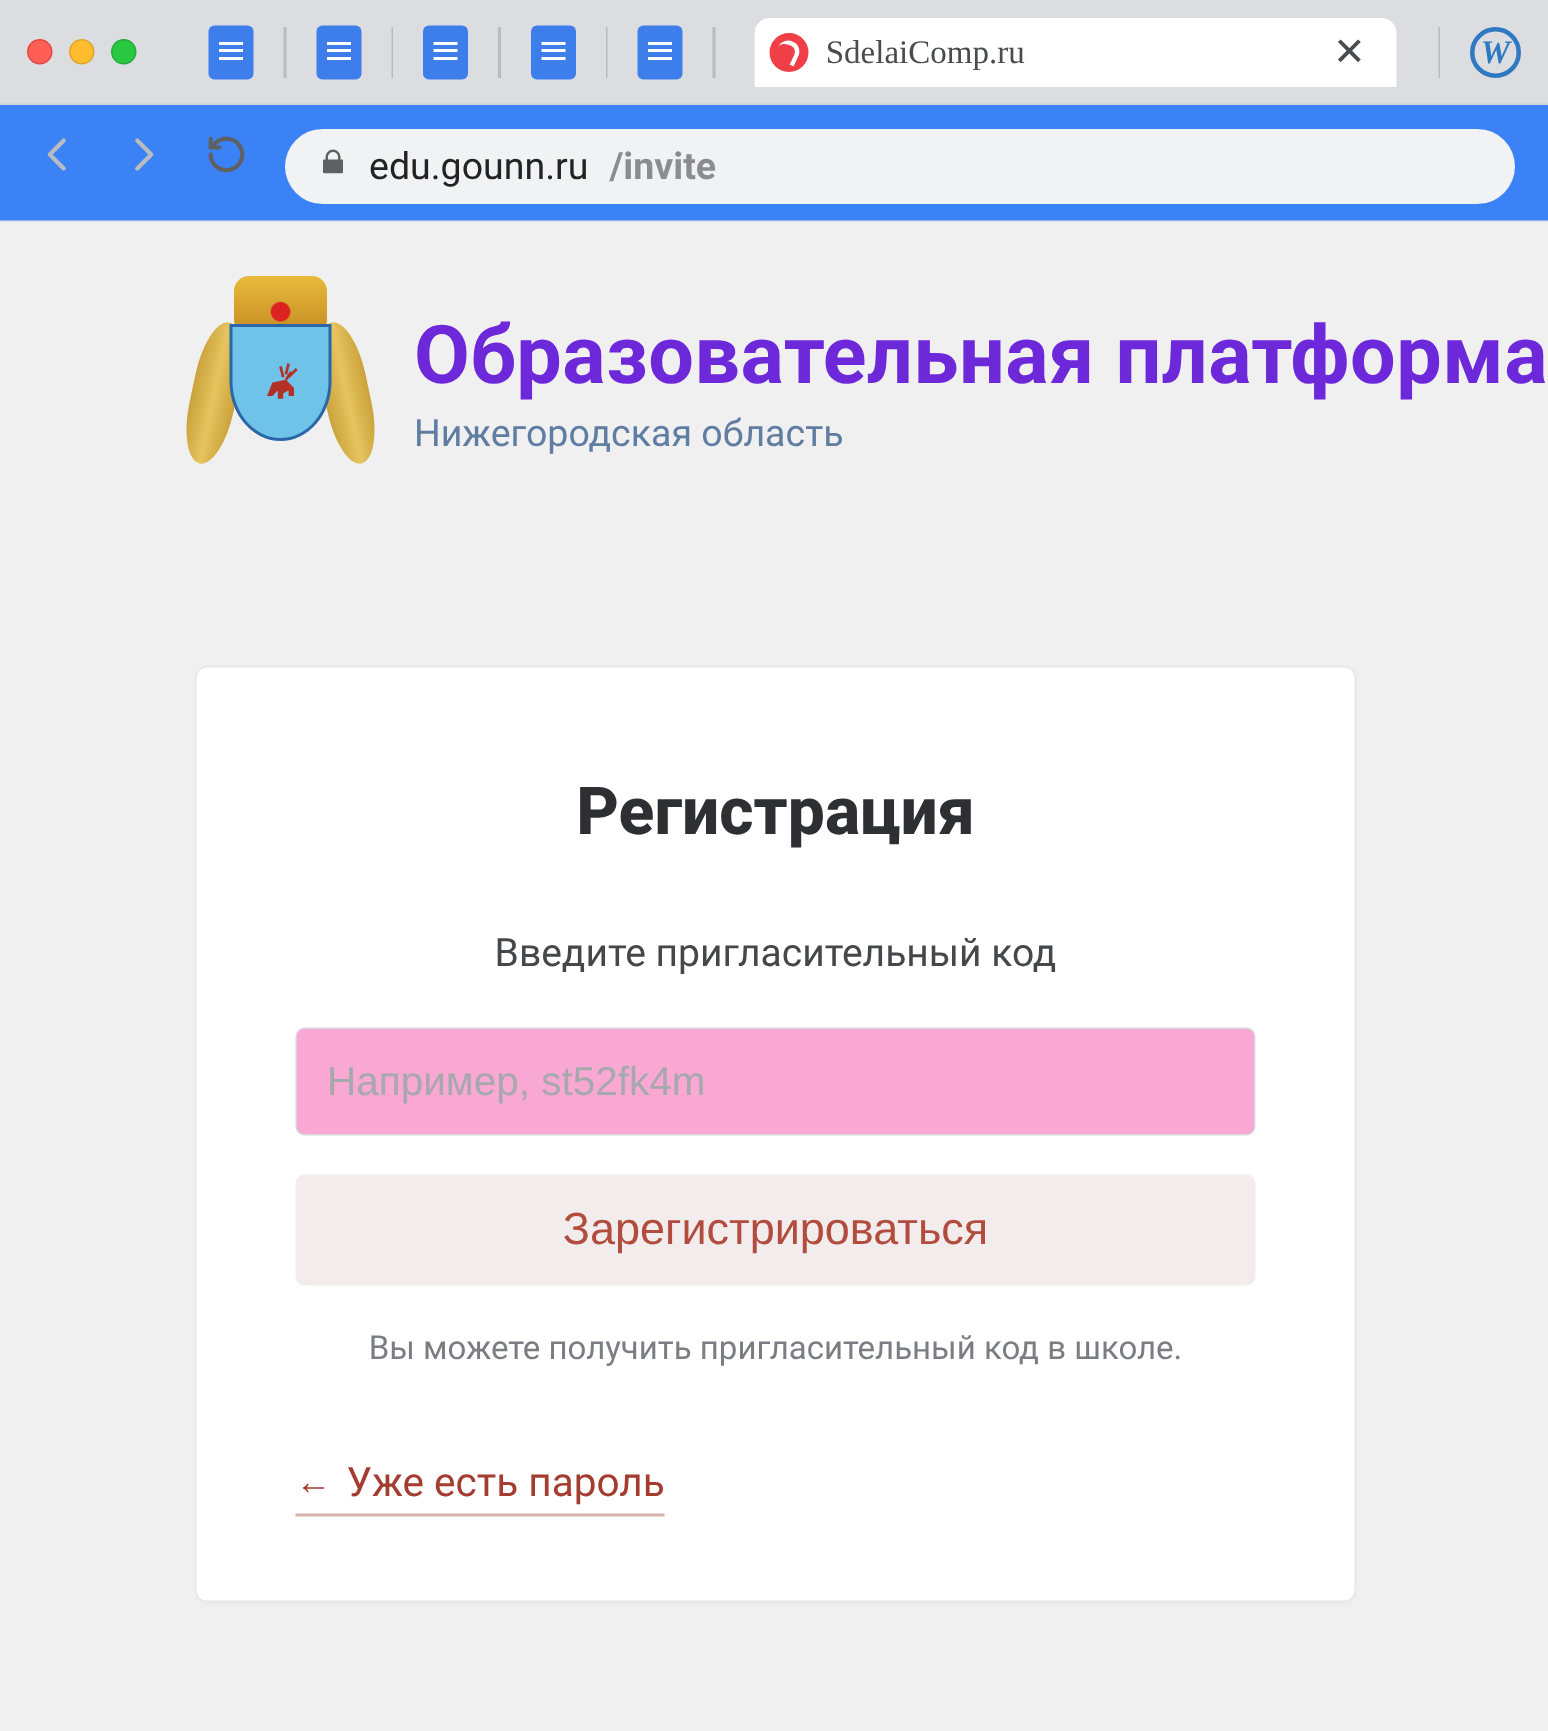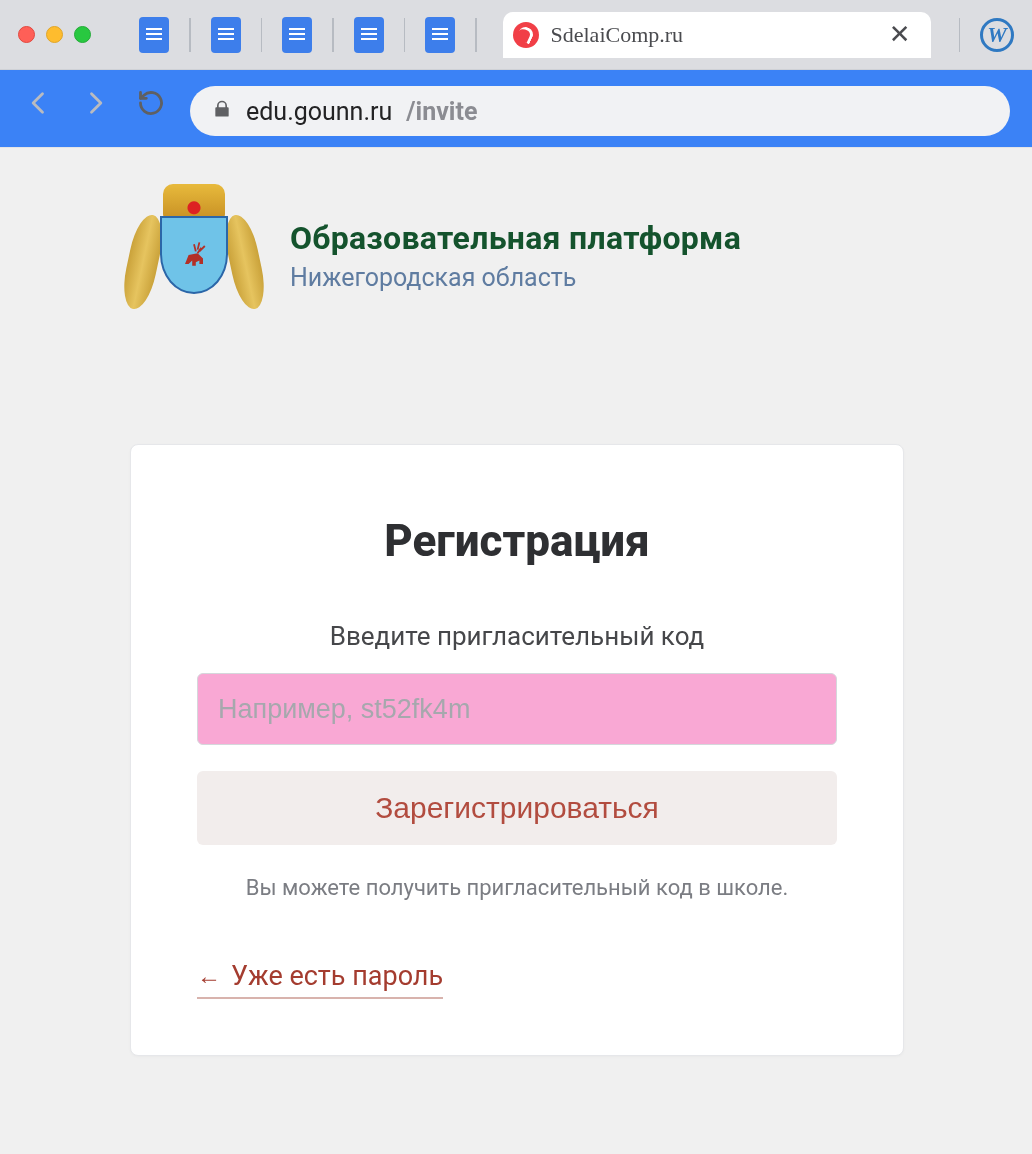--- a/index.html
+++ b/index.html
@@ -106,39 +106,39 @@
   }
   .crest .leaves::before,.crest .leaves::after{
     content:""; position:absolute; top:24px; width:30px; height:96px;
     background: linear-gradient(90deg,#caa23a,#e6c45f,#caa23a);
     border-radius:50% / 40%;
   }
   .crest .leaves::before{ left:-2px; transform:rotate(12deg);}
   .crest .leaves::after{ right:-2px; transform:rotate(-12deg);}
   .brand-text{ display:flex; flex-direction:column; }
   .brand-title{
-    font-size:32px; font-weight:700; color:#14532d; letter-spacing:0.3px;
+    font-size:54px; font-weight:700; color:#6d28d9; letter-spacing:0.3px;
     white-space:nowrap;
   }
   .brand-sub{
     font-size:25px; color:#5f7ca1; margin-top:6px;
   }
   
   .card{
     width:774px; margin:124px 0 0 130px; background:#fff;
     border:1px solid #e6e7ea; border-radius:8px;
     box-shadow:0 1px 3px rgba(0,0,0,0.03);
     padding:70px 66px 56px 66px;
     text-align:center;
   }
   .card-title{
     font-size:44px; font-weight:800; color:#2e2f32; margin-bottom:54px;
   }
   .card-label{
-    font-size:26px; color:#46474a; margin-bottom:22px;
+    font-size:26px; color:#46474a; margin-bottom:34px;
   }
   .code-input{
     width:100%; height:72px; border:1px solid #d5d7db; border-radius:6px;
     padding:0 20px; font-size:27px; color:#333; background:#f9a8d4;
   }
   .code-input::placeholder{ color:#a6a8ad; }
   .submit-btn{
     width:100%; height:74px; margin-top:26px;
     background:#f2edec; color:#b24c3f; border:none; border-radius:6px;
     font-size:30px; font-weight:500; cursor:pointer;

